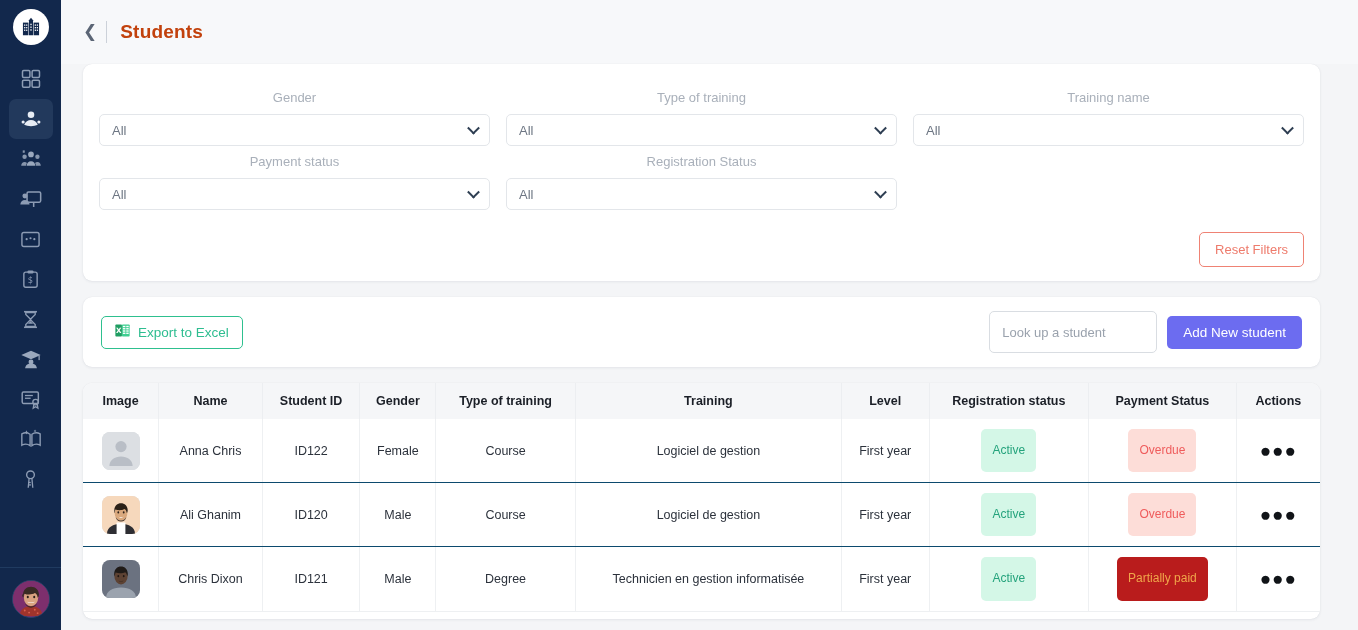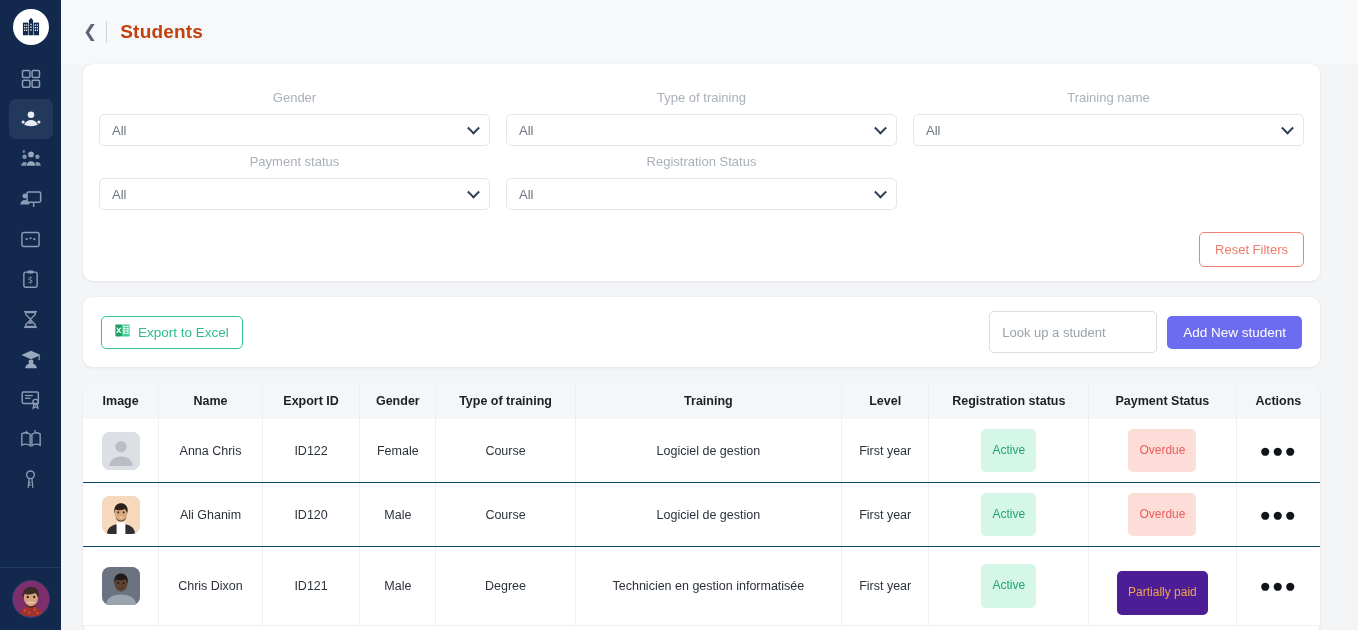--- a/index.html
+++ b/index.html
@@ -153,21 +153,21 @@
   .thumb {
     width: 38px; height: 38px; border-radius: 8px; display: inline-block;
     overflow: hidden; vertical-align: middle; background: #d7dade;
   }
   .badge {
     display: inline-block; border-radius: 5px; font-size: 12px;
     padding: 15px 11px; line-height: 1.1; white-space: nowrap;
   }
   .badge-active { background: #d4f7e7; color: #24a37c; }
   .badge-overdue { background: #fdddd8; color: #ef5c5c; }
-  .badge-partial { background: #4c1d95; color: #f0a64a; margin-top: 14px; }
+  .badge-partial { background: #b91c1c; color: #f0a64a; }
   .dots { font-size: 19px; letter-spacing: 1px; color: #111418; cursor: pointer; line-height: 1; }
 </style>
 </head>
 <body>
 
 <div class="app">
 
   <div class="sidebar">
     <div class="logo">
       <svg width="22" height="22" viewBox="0 0 24 24" aria-hidden="true">
@@ -423,21 +423,21 @@
         <button class="add-btn">Add New student</button>
       </div>
     </div>
 
     <div class="card table-card">
       <table>
         <thead>
           <tr>
             <th class="col-image">Image</th>
             <th class="col-name">Name</th>
-            <th class="col-sid">Export ID</th>
+            <th class="col-sid">Student ID</th>
             <th class="col-gender">Gender</th>
             <th class="col-type">Type of training</th>
             <th class="col-training">Training</th>
             <th class="col-level">Level</th>
             <th class="col-reg">Registration status</th>
             <th class="col-pay">Payment Status</th>
             <th class="col-actions">Actions</th>
           </tr>
         </thead>
         <tbody>

